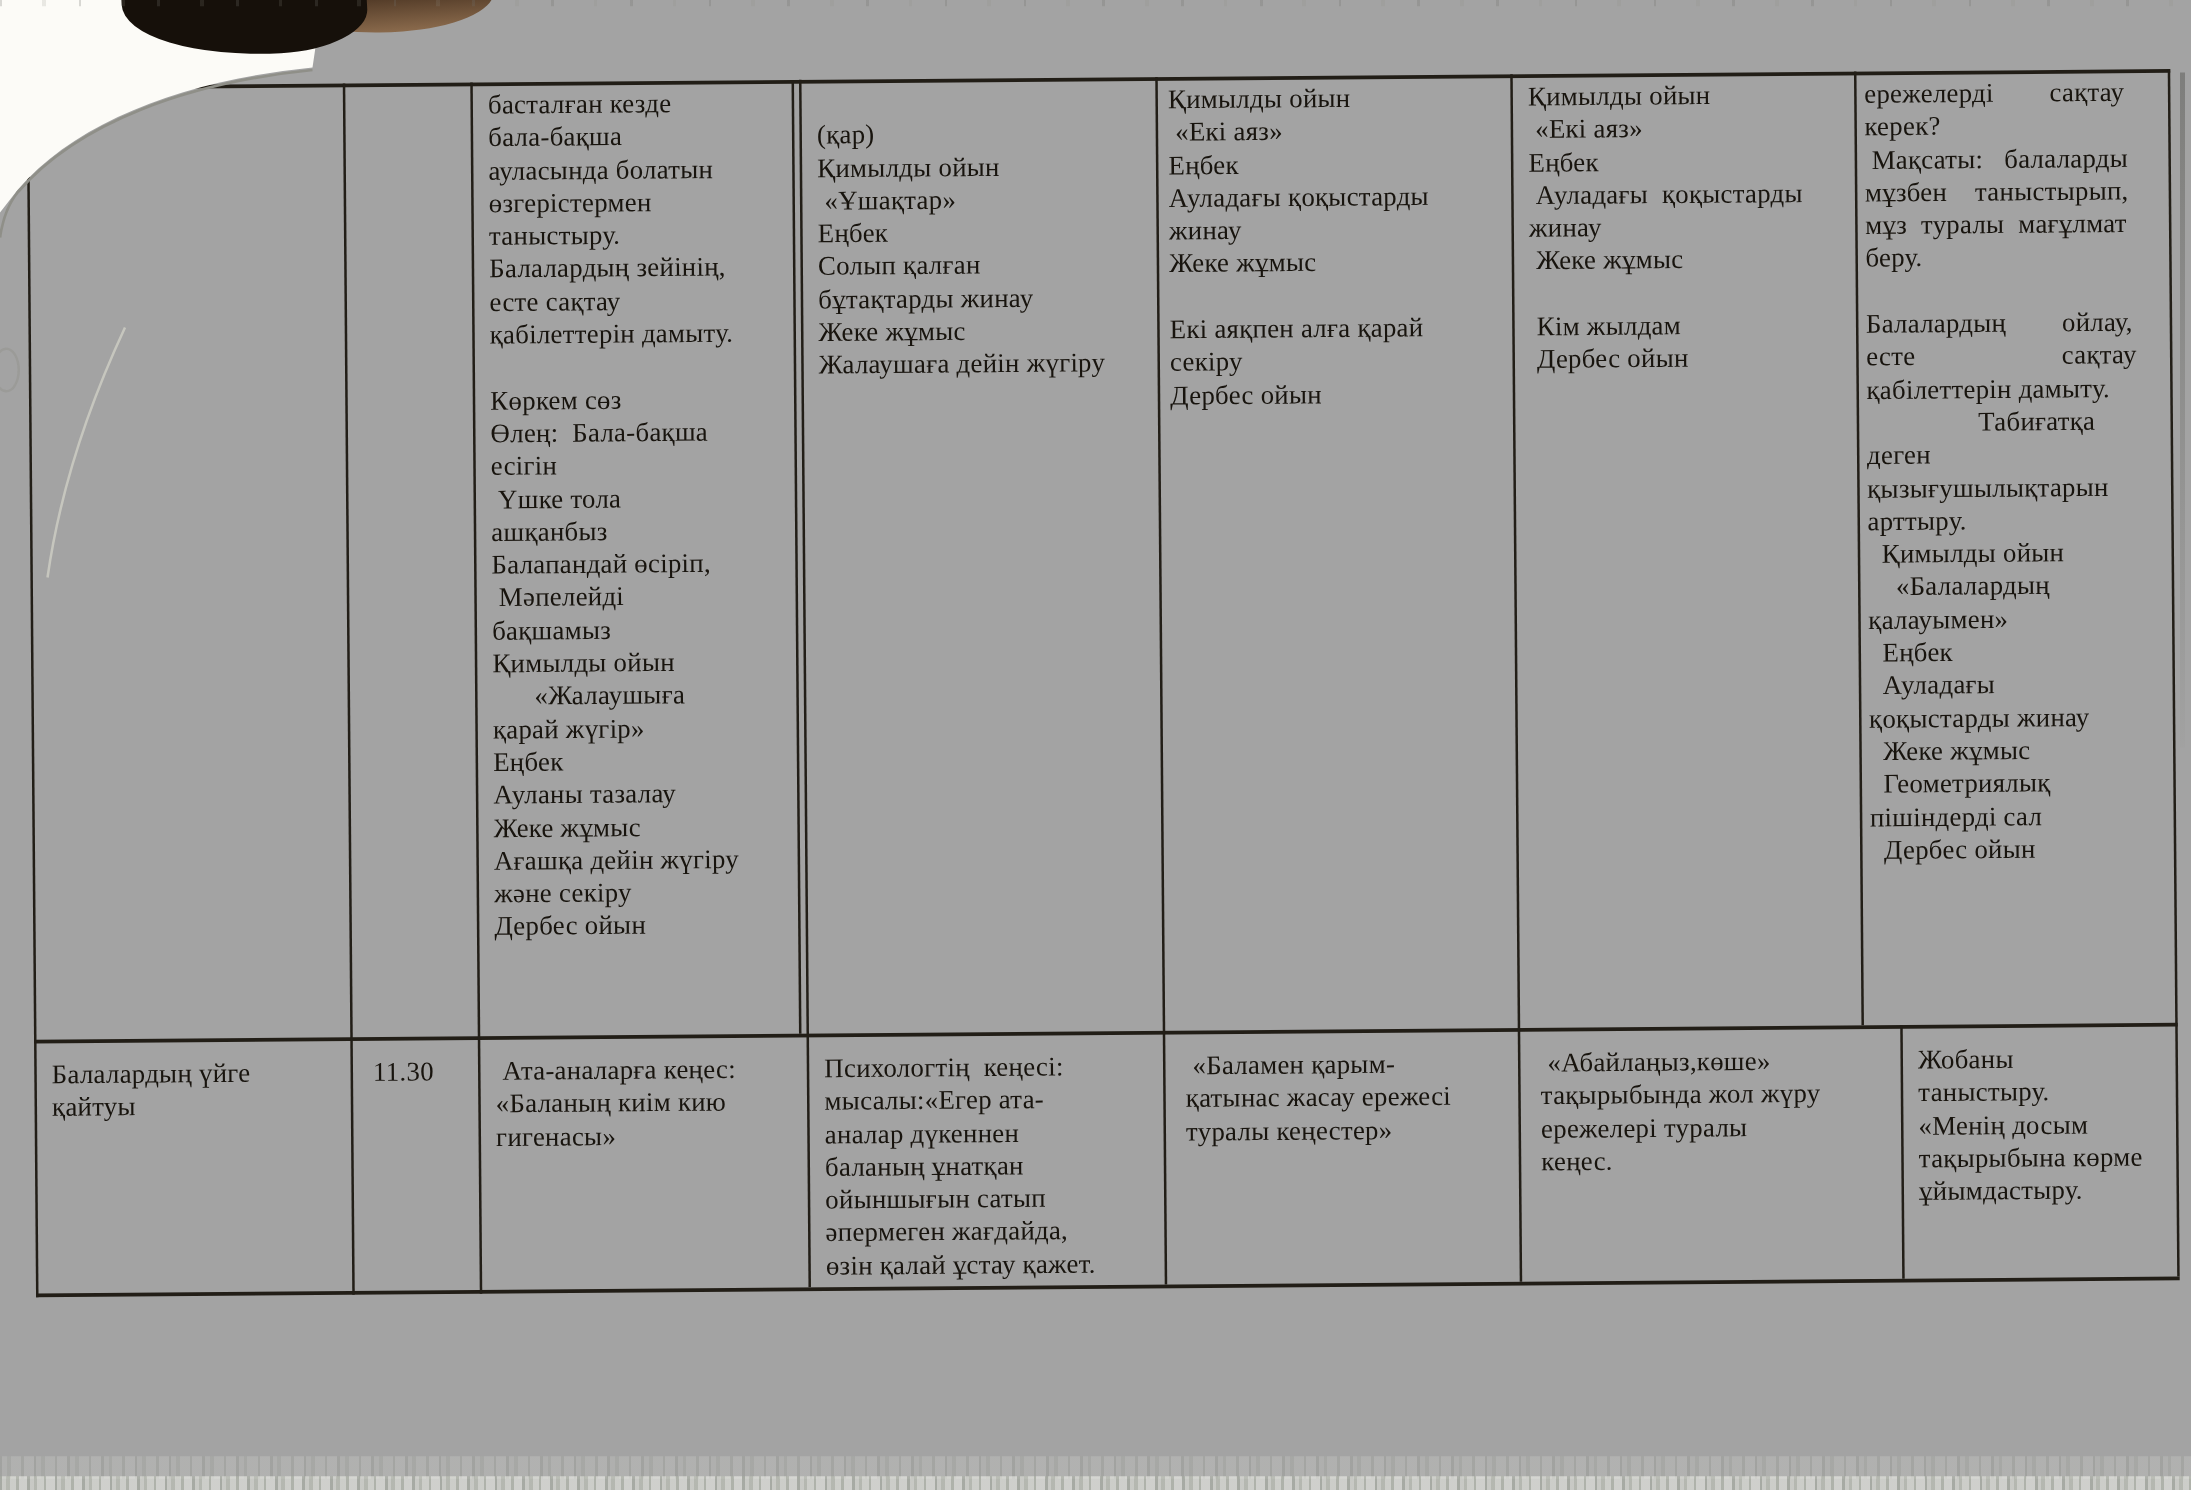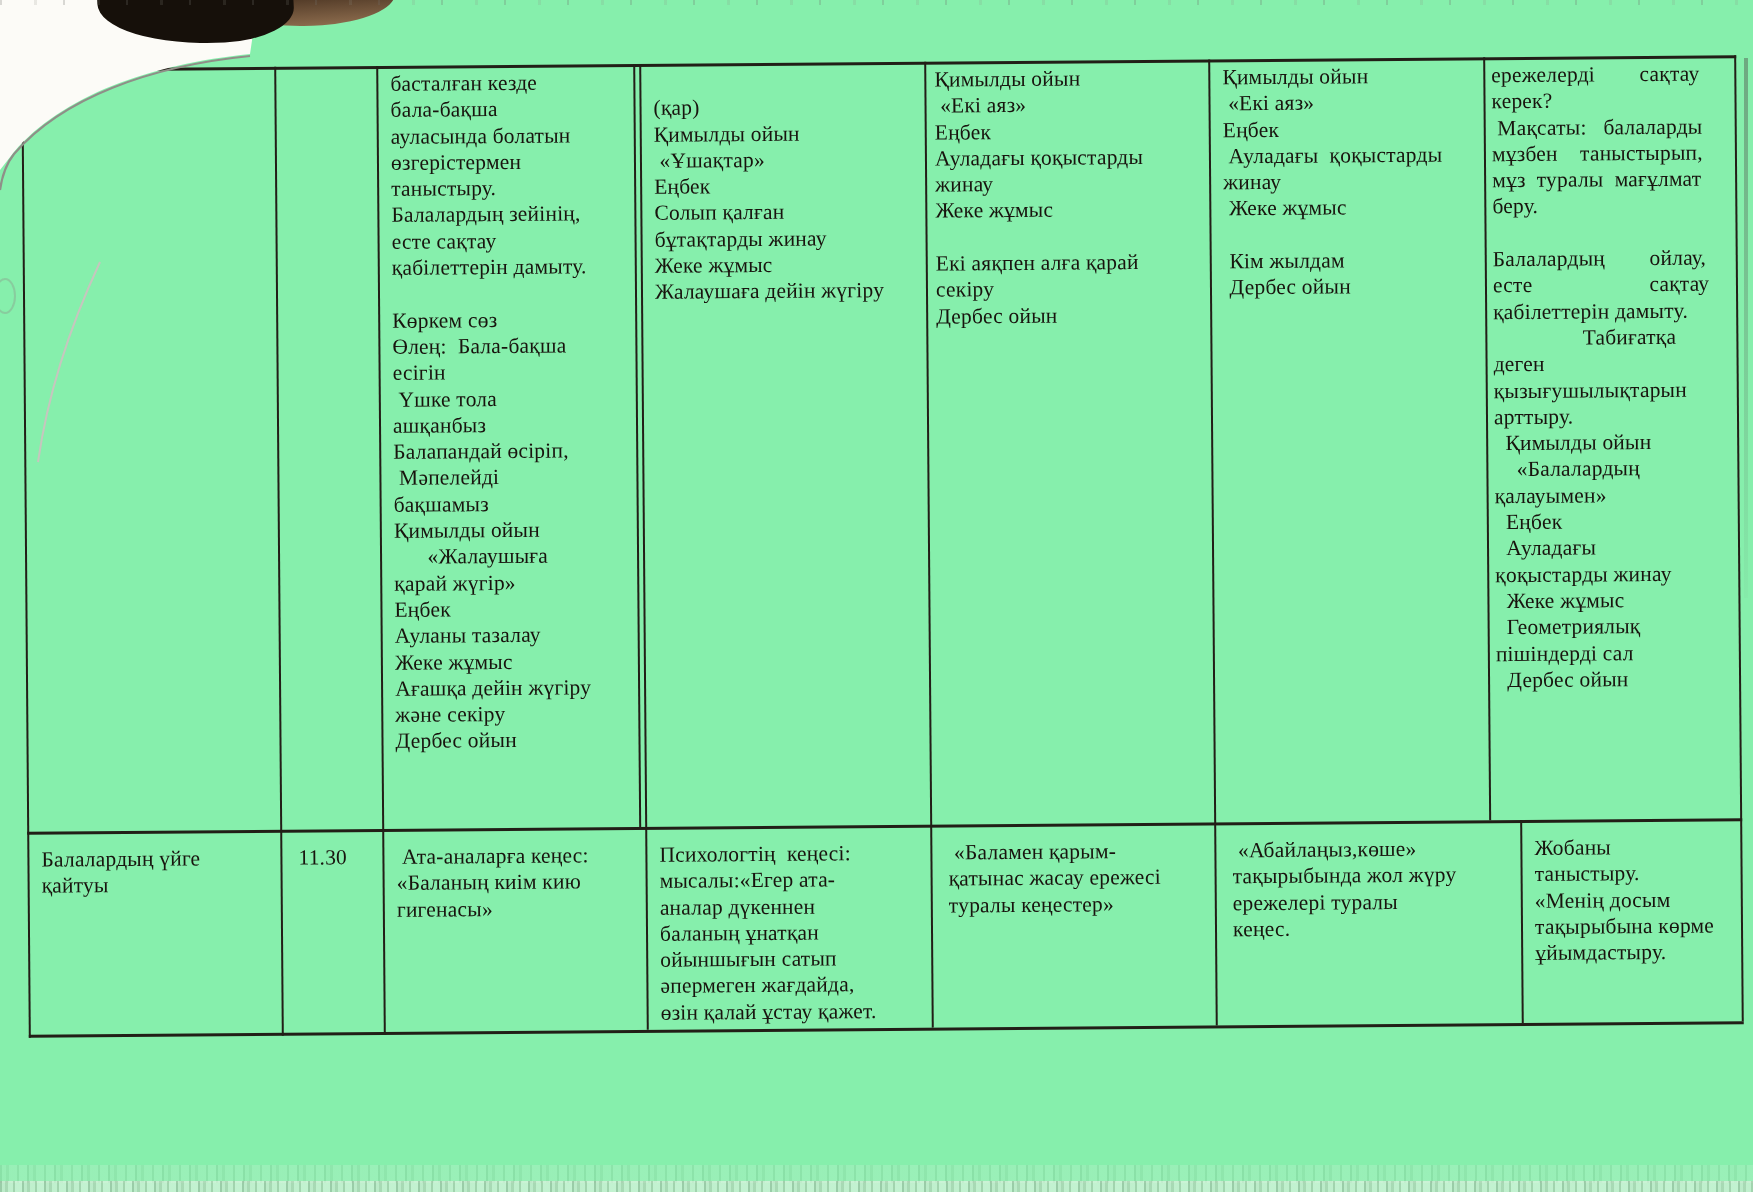--- a/index.html
+++ b/index.html
@@ -1,19 +1,19 @@
 <!DOCTYPE html>
 <html><head>
 <meta charset="utf-8">
 <style>
   html,body{margin:0;padding:0;background:#e9e9e6;}
   .page{
     position:relative;
     width:1753px;height:1192px;
-    background:#86efac;
+    background:#a3a3a3;
     overflow:hidden;
     font-family:"Liberation Serif","DejaVu Serif",serif;
     color:#18140e;
   }
   
   .tbl{
     position:absolute;left:25px;top:62px;width:1715px;height:970px;
     transform:rotate(-0.45deg);
     z-index:2;
   }

